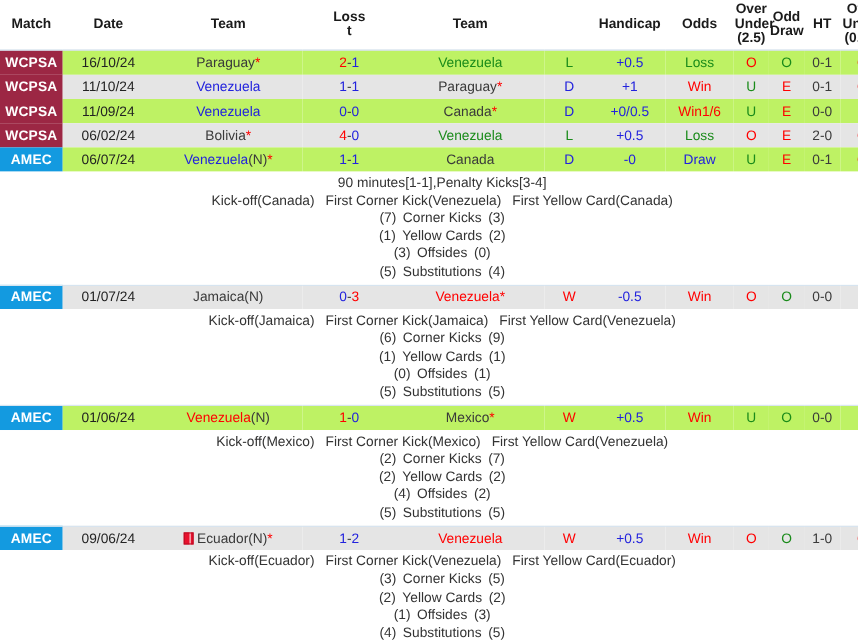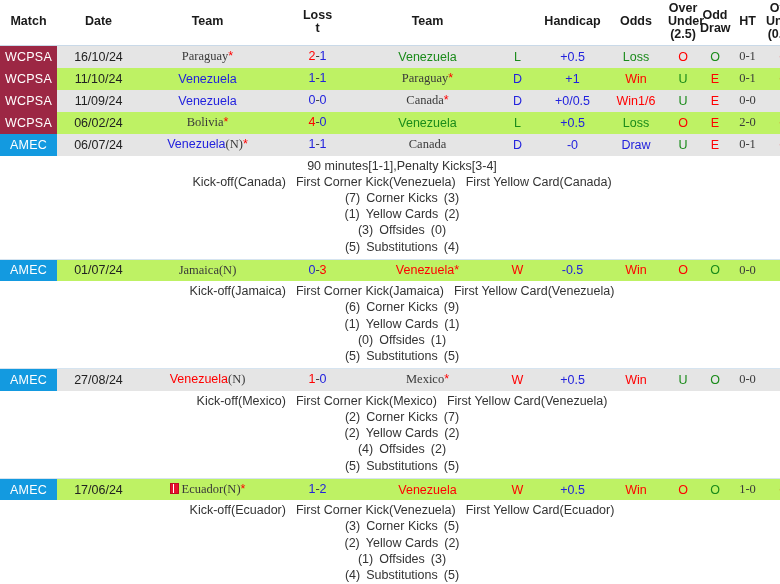--- a/index.html
+++ b/index.html
@@ -50,26 +50,26 @@
 
   
   tr.mrow { height: 22px; }
   tr.mrow td {
     font-size: 12.5px;
     text-align: center;
     padding: 0 1px;
     white-space: nowrap;
     vertical-align: middle;
   }
-  tr.mrow.alt td { background: #e5e5e5; }
-  tr.mrow.plain td { background: #bef264; }
+  tr.mrow.alt td { background: #bef264; }
+  tr.mrow.plain td { background: #e5e5e5; }
 
   td.badge {
     color: #ffffff;
-    font-weight: normal;
+    font-weight: bold;
     font-size: 12.5px;
     letter-spacing: 0.2px;
   }
   td.date { color: #222; font-size: 12px; }
 
   
   tr.drow td {
     background: #ffffff;
     padding: 2px 0 4px 0;
     border-bottom: 1px solid #d6e4f0;
@@ -81,21 +81,21 @@
     line-height: 16.2px;
   }
   .detail .dline { white-space: nowrap; }
   .detail .dline.trio { letter-spacing: 0; }
   .detail .gap { display: inline-block; width: 10px; }
 
   
   .c-red   { color: #ff0000; }
   .c-blue  { color: #2222dd; }
   .c-green { color: #1a8b1a; }
-  .c-gray  { color: #3a3a3a; font-family: Liberation Serif, serif; }
+  .c-gray  { color: #3a3a3a; }
   .star    { color: #ff0000; }
 
   .flag {
     display: inline-block;
     width: 9px; height: 11px;
     vertical-align: -1px;
     margin-right: 3px;
     background: linear-gradient(to right,
        #e8112d 0 34%, #ffffff 34% 40%, #e8112d 40% 66%, #ffffff 66% 72%, #e8112d 72% 100%);
     border: 0.5px solid #bb0c24;
@@ -254,21 +254,21 @@
               <div class="dline trio"><span>Kick-off(Jamaica)</span><span class="gap"></span><span>First Corner Kick(Jamaica)</span><span class="gap"></span><span>First Yellow Card(Venezuela)</span></div>
               <div class="dline"><span>(6)</span><span class="sp"></span><span>Corner Kicks</span><span class="sp"></span><span>(9)</span></div>
               <div class="dline"><span>(1)</span><span class="sp"></span><span>Yellow Cards</span><span class="sp"></span><span>(1)</span></div>
               <div class="dline"><span>(0)</span><span class="sp"></span><span>Offsides</span><span class="sp"></span><span>(1)</span></div>
               <div class="dline"><span>(5)</span><span class="sp"></span><span>Substitutions</span><span class="sp"></span><span>(5)</span></div>
             </div>
           </td>
         </tr>
         <tr class="mrow alt">
           <td class="badge" style="background:#139ae0">AMEC</td>
-          <td class="date">27/08/24</td>
+          <td class="date">01/06/24</td>
           <td><span class="c-red">Venezuela</span><span class="c-gray">(N)</span></td>
           <td><span class="c-red">1</span><span class="c-gray">-</span><span class="c-blue">0</span></td>
           <td><span class="c-gray">Mexico</span><span class="star">*</span></td>
           <td class="c-red">W</td>
           <td class="c-blue">+0.5</td>
           <td class="c-red">Win</td>
           <td class="c-green">U</td>
           <td class="c-green">O</td>
           <td class="c-gray">0-0</td>
           <td class="c-green">U</td>
@@ -279,21 +279,21 @@
               <div class="dline trio"><span>Kick-off(Mexico)</span><span class="gap"></span><span>First Corner Kick(Mexico)</span><span class="gap"></span><span>First Yellow Card(Venezuela)</span></div>
               <div class="dline"><span>(2)</span><span class="sp"></span><span>Corner Kicks</span><span class="sp"></span><span>(7)</span></div>
               <div class="dline"><span>(2)</span><span class="sp"></span><span>Yellow Cards</span><span class="sp"></span><span>(2)</span></div>
               <div class="dline"><span>(4)</span><span class="sp"></span><span>Offsides</span><span class="sp"></span><span>(2)</span></div>
               <div class="dline"><span>(5)</span><span class="sp"></span><span>Substitutions</span><span class="sp"></span><span>(5)</span></div>
             </div>
           </td>
         </tr>
         <tr class="mrow plain">
           <td class="badge" style="background:#139ae0">AMEC</td>
-          <td class="date">17/06/24</td>
+          <td class="date">09/06/24</td>
           <td><span class="flag"></span><span class="c-gray">Ecuador</span><span class="c-gray">(N)</span><span class="star">*</span></td>
           <td><span class="c-blue">1</span><span class="c-gray">-</span><span class="c-blue">2</span></td>
           <td><span class="c-red">Venezuela</span></td>
           <td class="c-red">W</td>
           <td class="c-blue">+0.5</td>
           <td class="c-red">Win</td>
           <td class="c-red">O</td>
           <td class="c-green">O</td>
           <td class="c-gray">1-0</td>
           <td class="c-red">O</td>

